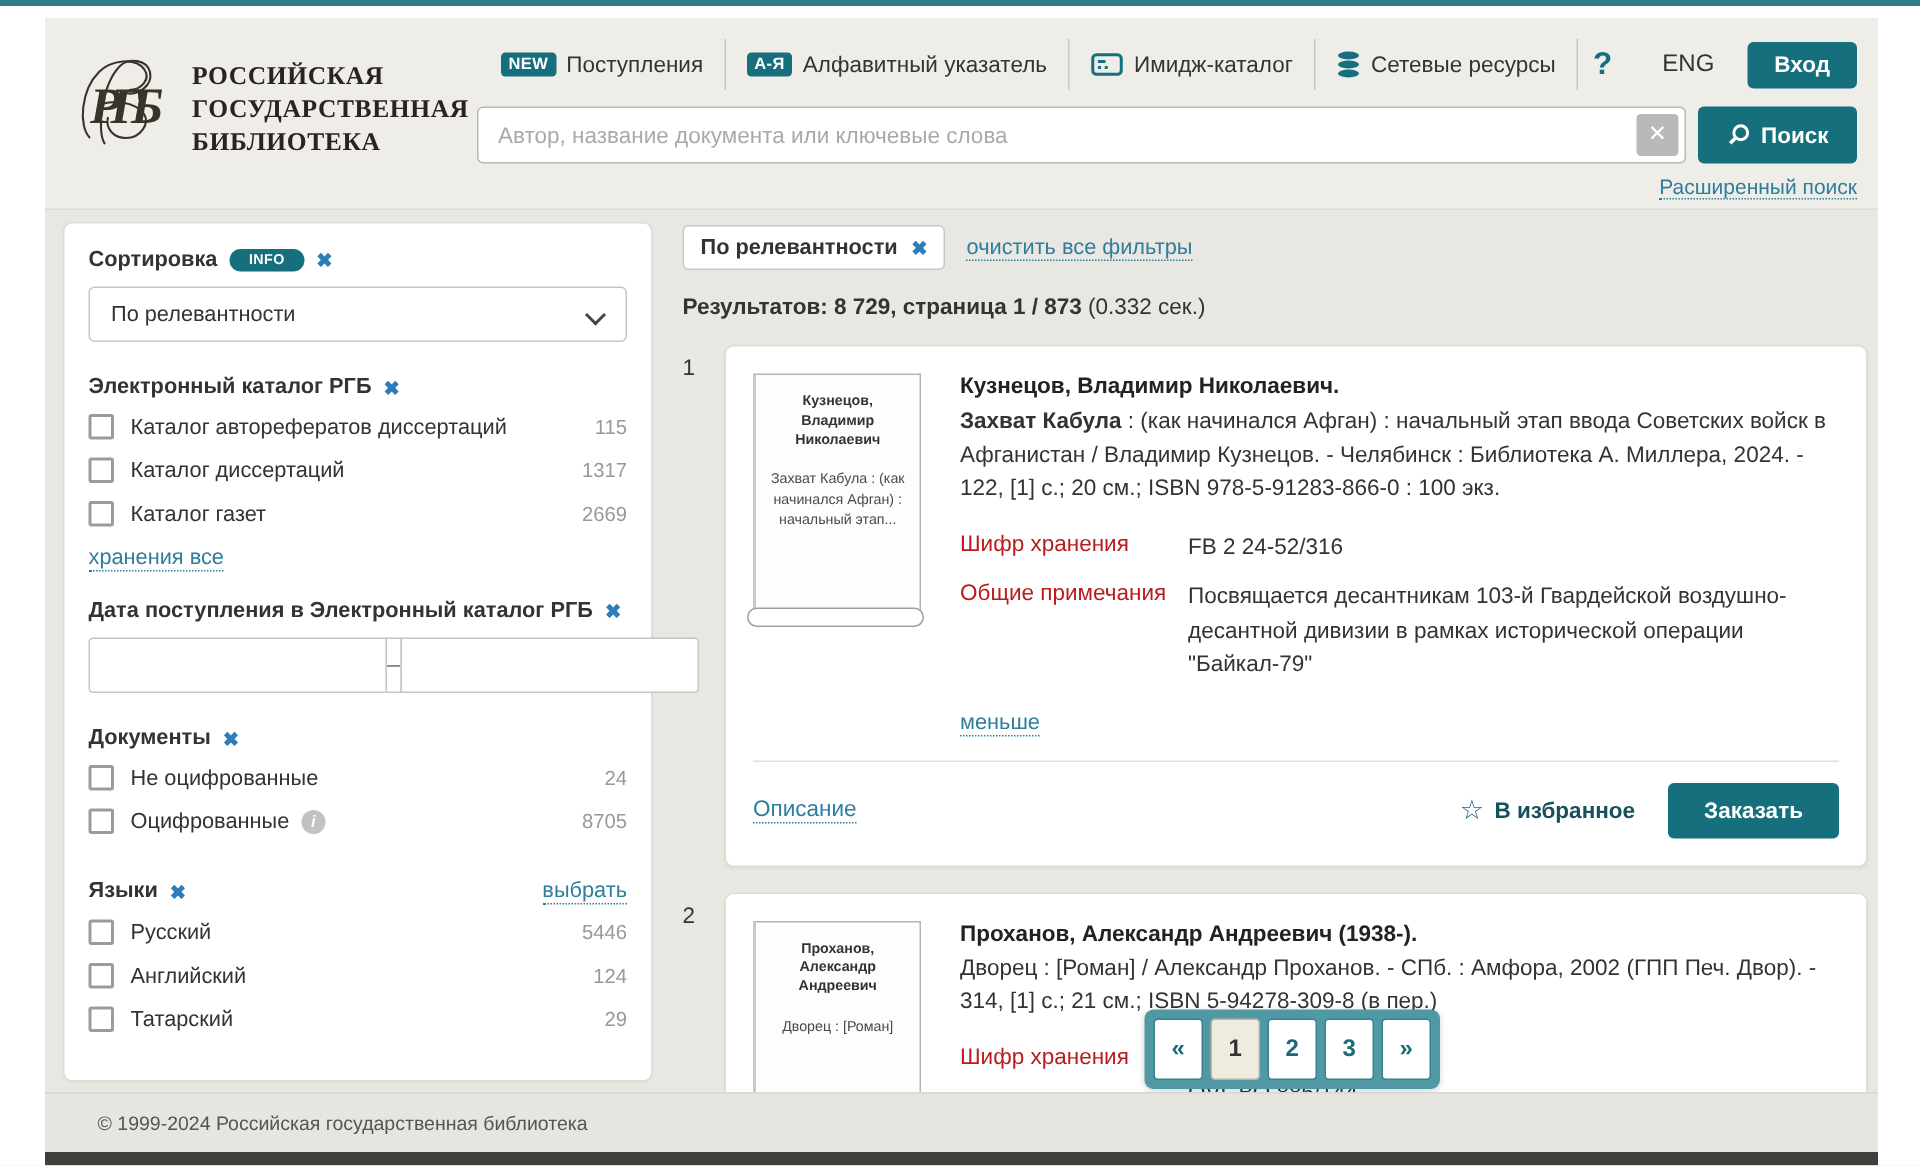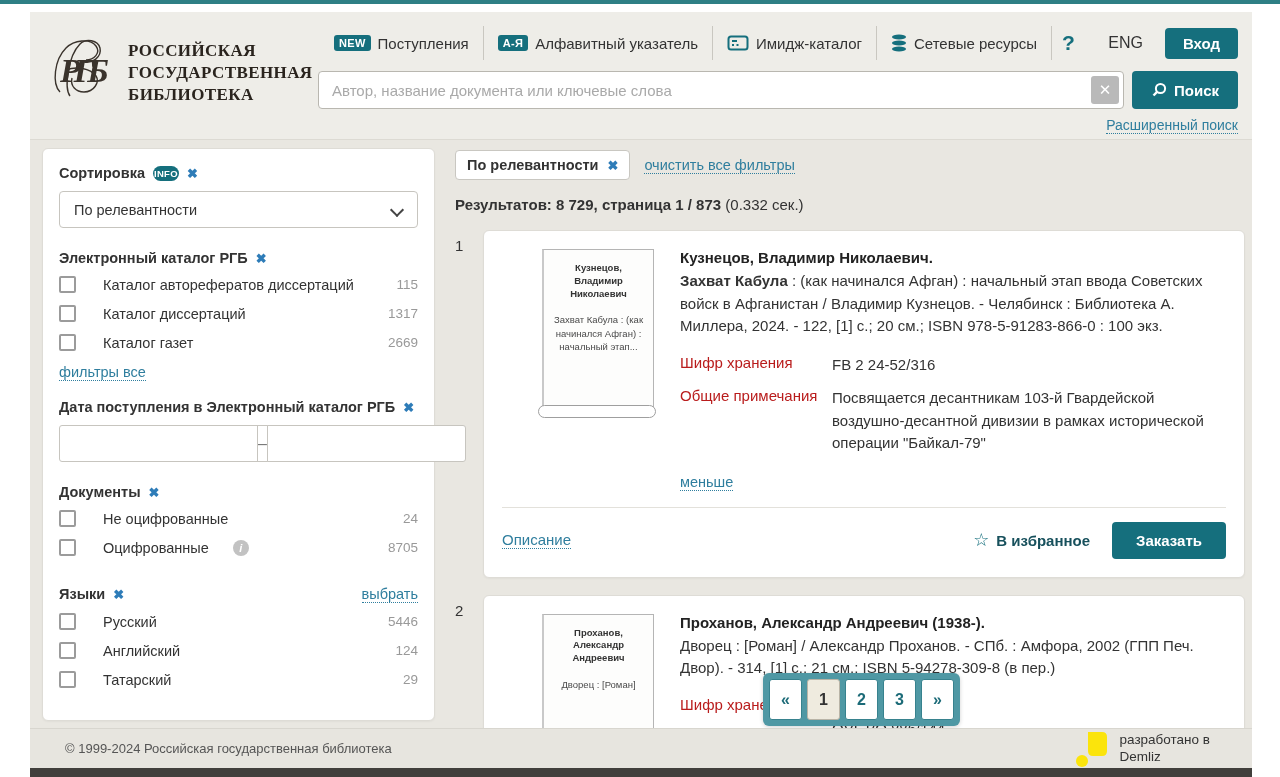--- a/index.html
+++ b/index.html
@@ -32,24 +32,24 @@
   .clear-x::before { content:"✕"; }
   .search-btn { width:106px; height:38px; margin-left:8px; background:#156f7d; color:#fff; font-weight:bold; font-size:15px; border:none; border-radius:4px; cursor:pointer; display:flex; align-items:center; justify-content:center; gap:7px; }
   .advanced-row { text-align:right; margin-top:7px; }
   .advanced-link { color:#2f7e9e; font-size:14px; text-decoration:none; border-bottom:1px dotted #2f7e9e; cursor:pointer; }
 
   
   .sidebar { position:absolute; left:12px; top:136px; width:393px; background:#fff; border:1px solid #dedcd6; border-radius:6px; padding:16px 16px 20px 16px; box-shadow:0 1px 2px rgba(0,0,0,.04); }
   .sec-title { display:flex; align-items:center; gap:8px; font-weight:bold; font-size:14.5px; color:#333; margin-bottom:10px; white-space:nowrap; }
   .x-icon { color:#2e7cb8; font-size:13px; cursor:pointer; }
   .x-icon::before { content:"✖"; }
-  .info-badge { background:#156f7d; color:#fff; font-size:9.5px; font-weight:bold; padding:2px 1px; border-radius:8px; letter-spacing:.3px; }
+  .info-badge { background:#156f7d; color:#fff; font-size:9.5px; font-weight:bold; padding:2px 13px; border-radius:8px; letter-spacing:.3px; }
   .select { position:relative; border:1px solid #c7c5bf; border-radius:4px; background:#fff; height:37px; display:flex; align-items:center; padding:0 14px; font-size:14.5px; color:#333; margin-bottom:22px; cursor:pointer; }
   .select::after { content:""; position:absolute; right:15px; top:13px; width:8px; height:8px; border-right:2px solid #444; border-bottom:2px solid #444; transform:rotate(45deg); }
-  .cb-row { display:flex; align-items:center; margin-bottom:12px; font-size:14.5px;gap:16px; }
+  .cb-row { display:flex; align-items:center; margin-bottom:12px; font-size:14.5px; }
   .cb { width:17px; height:17px; border:2px solid #9b9b9b; border-radius:2px; background:#fff; margin-right:11px; flex-shrink:0; cursor:pointer; }
   .cb-label { color:#333; cursor:pointer; }
   .cb-count { margin-left:auto; color:#999; font-size:13.5px; }
   .side-link { color:#2f7e9e; font-size:14.5px; border-bottom:1px dotted #2f7e9e; text-decoration:none; cursor:pointer; }
   .sec-gap { height:18px; }
   .date-row { display:flex; margin-bottom:22px; }
   .date-input { flex:1; height:37px; border:1px solid #c7c5bf; background:#fff; font-size:14px; padding:0 8px; font-family:"Liberation Sans", sans-serif; }
   .date-input.left { border-radius:3px 0 0 3px; }
   .date-input.right { border-radius:0 3px 3px 0; margin-left:-1px; }
   .date-sep { width:27px; height:37px; border:1px solid #c7c5bf; margin-left:-1px; display:flex; align-items:center; justify-content:center; color:#777; background:#fff; }
@@ -63,21 +63,21 @@
   .filter-row { display:flex; align-items:center; gap:14px; }
   .chip { display:flex; align-items:center; gap:9px; background:#fff; border:1px solid #c9c7c1; border-radius:4px; padding:6px 11px; font-size:14.5px; font-weight:bold; color:#333; cursor:pointer; }
   .clear-all { color:#2f7e9e; font-size:14.5px; border-bottom:1px dotted #2f7e9e; text-decoration:none; cursor:pointer; }
   .summary-row { margin-top:16px; font-size:15px; }
   .summary-bold { font-weight:bold; color:#333; }
   .summary-time { color:#333; }
   .result-row { display:flex; margin-top:17px; }
   .result-num { width:28px; font-size:15px; color:#333; padding-top:7px; }
   .card { flex:1; background:#fff; border:1px solid #dedcd6; border-radius:6px; padding:18px; box-shadow:0 1px 2px rgba(0,0,0,.04); }
   .card-body { display:flex; }
-  .book { width:112px; flex-shrink:0;margin-left:40px; }
+  .book { width:112px; flex-shrink:0; }
   .book-cover { background:#fdfdfc; border:1px solid #b5b5b5; border-left:2px solid #c9c9c9; height:158px; padding:12px 7px; text-align:center; }
   .book-author { font-size:9.5px; font-weight:bold; color:#333; line-height:1.35; }
   .book-title { font-size:9.5px; color:#4a4a4a; line-height:1.4; margin-top:13px; }
   .book-pages { height:13px; width:118px; margin-left:-4px; margin-top:-2px; background:#fff; border:1px solid #9f9f9f; border-radius:7px; }
   .rec-content { margin-left:26px; flex:1; font-size:15px; }
   .rec-author { font-weight:bold; font-size:15px; margin-bottom:4px; color:#222; }
   .rec-desc { line-height:1.5; color:#333; margin-bottom:16px; }
   .rec-title-bold { font-weight:bold; }
   .frow { display:flex; margin-bottom:11px; }
   .flabel { width:152px; flex-shrink:0; color:#b91c1c; }
@@ -207,21 +207,21 @@
     <div class="cb-row">
       <span class="cb"></span>
       <span class="cb-label">Каталог диссертаций</span>
       <span class="cb-count">1317</span>
     </div>
     <div class="cb-row">
       <span class="cb"></span>
       <span class="cb-label">Каталог газет</span>
       <span class="cb-count">2669</span>
     </div>
-    <a class="side-link">фильтры все</a>
+    <a class="side-link">хранения все</a>
 
     <div class="sec-gap"></div>
     <div class="sec-title">
       <span>Дата поступления в Электронный каталог РГБ</span>
       <span class="x-icon"></span>
     </div>
     <div class="date-row">
       <input class="date-input left" type="text" style="">
       <span class="date-sep">–</span>
       <input class="date-input right" type="text" style="">
@@ -359,26 +359,16 @@
   <div class="pagination">
     <a class="page-btn">«</a>
     <a class="page-btn active">1</a>
     <a class="page-btn">2</a>
     <a class="page-btn">3</a>
     <a class="page-btn">»</a>
   </div>
 
   <footer>
     <span class="copyright">© 1999-2024 Российская государственная библиотека</span>
-    <div class="dev-group">
-      <svg width="36" height="40" viewBox="0 0 36 40">
-        <path d="M14 3 H28 Q33 3 33 8 V22 Q33 27 28 27 H19 Q14 27 14 22 Z" fill="#fbe40c"></path>
-        <circle cx="8" cy="32" r="6" fill="#fbe40c"></circle>
-      </svg>
-      <div class="dev-text">
-        <div>разработано в</div>
-        <div>Demliz</div>
-      </div>
-    </div>
   </footer>
   <div class="bottombar"></div>
 
 </div>
 
 </body></html>

